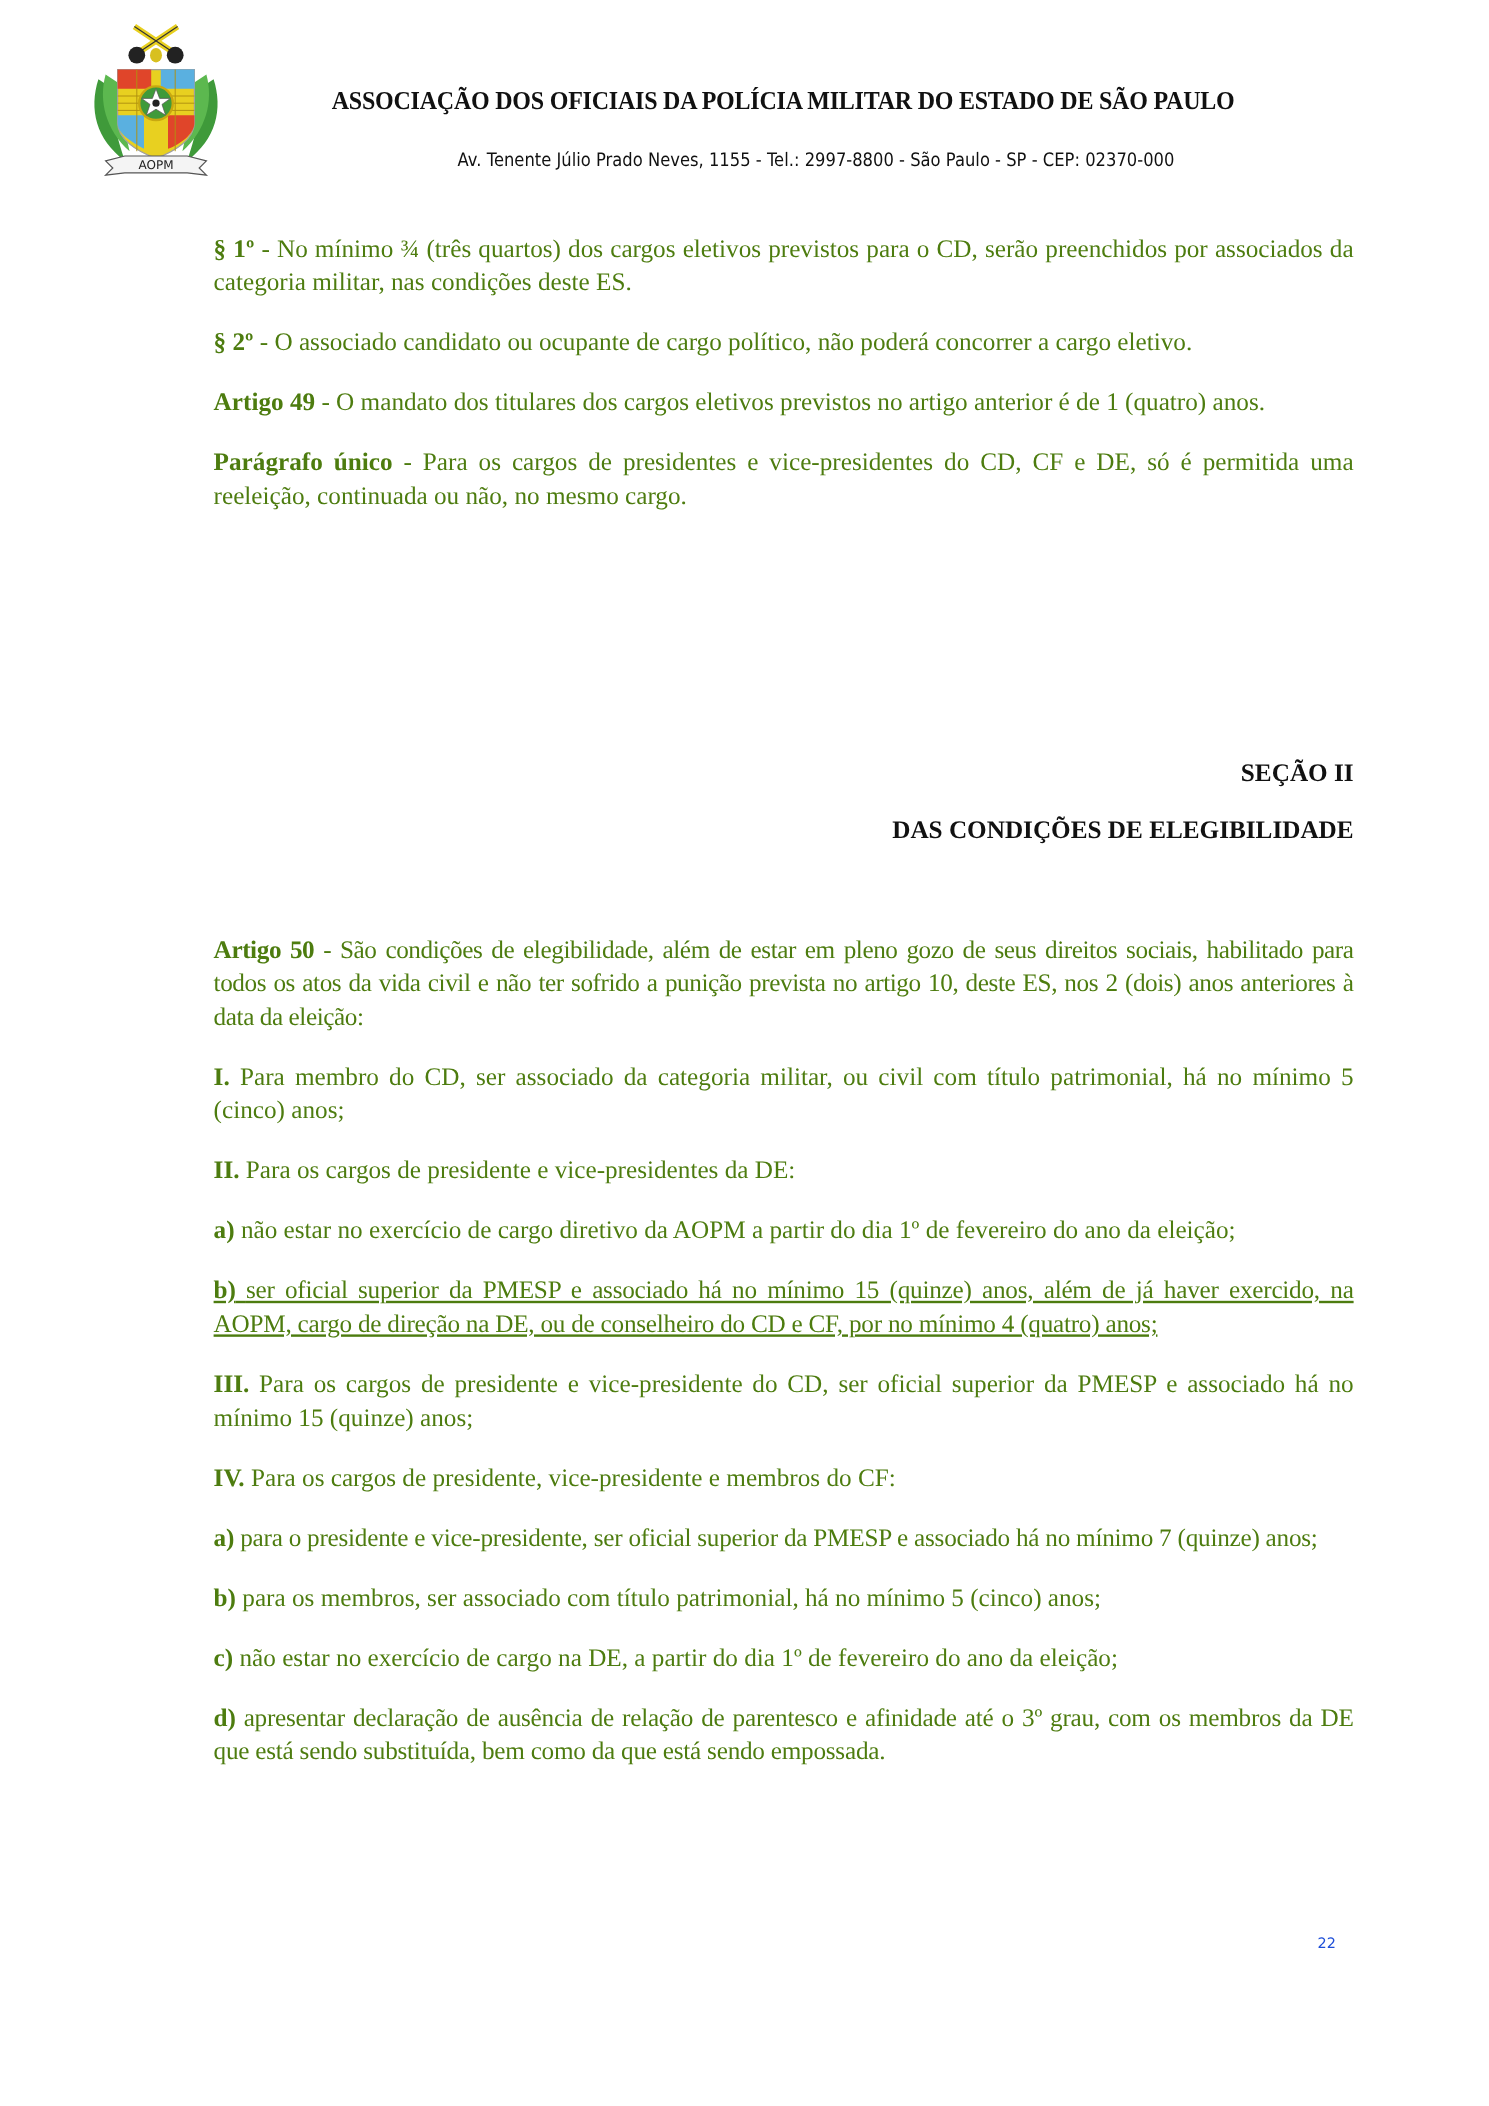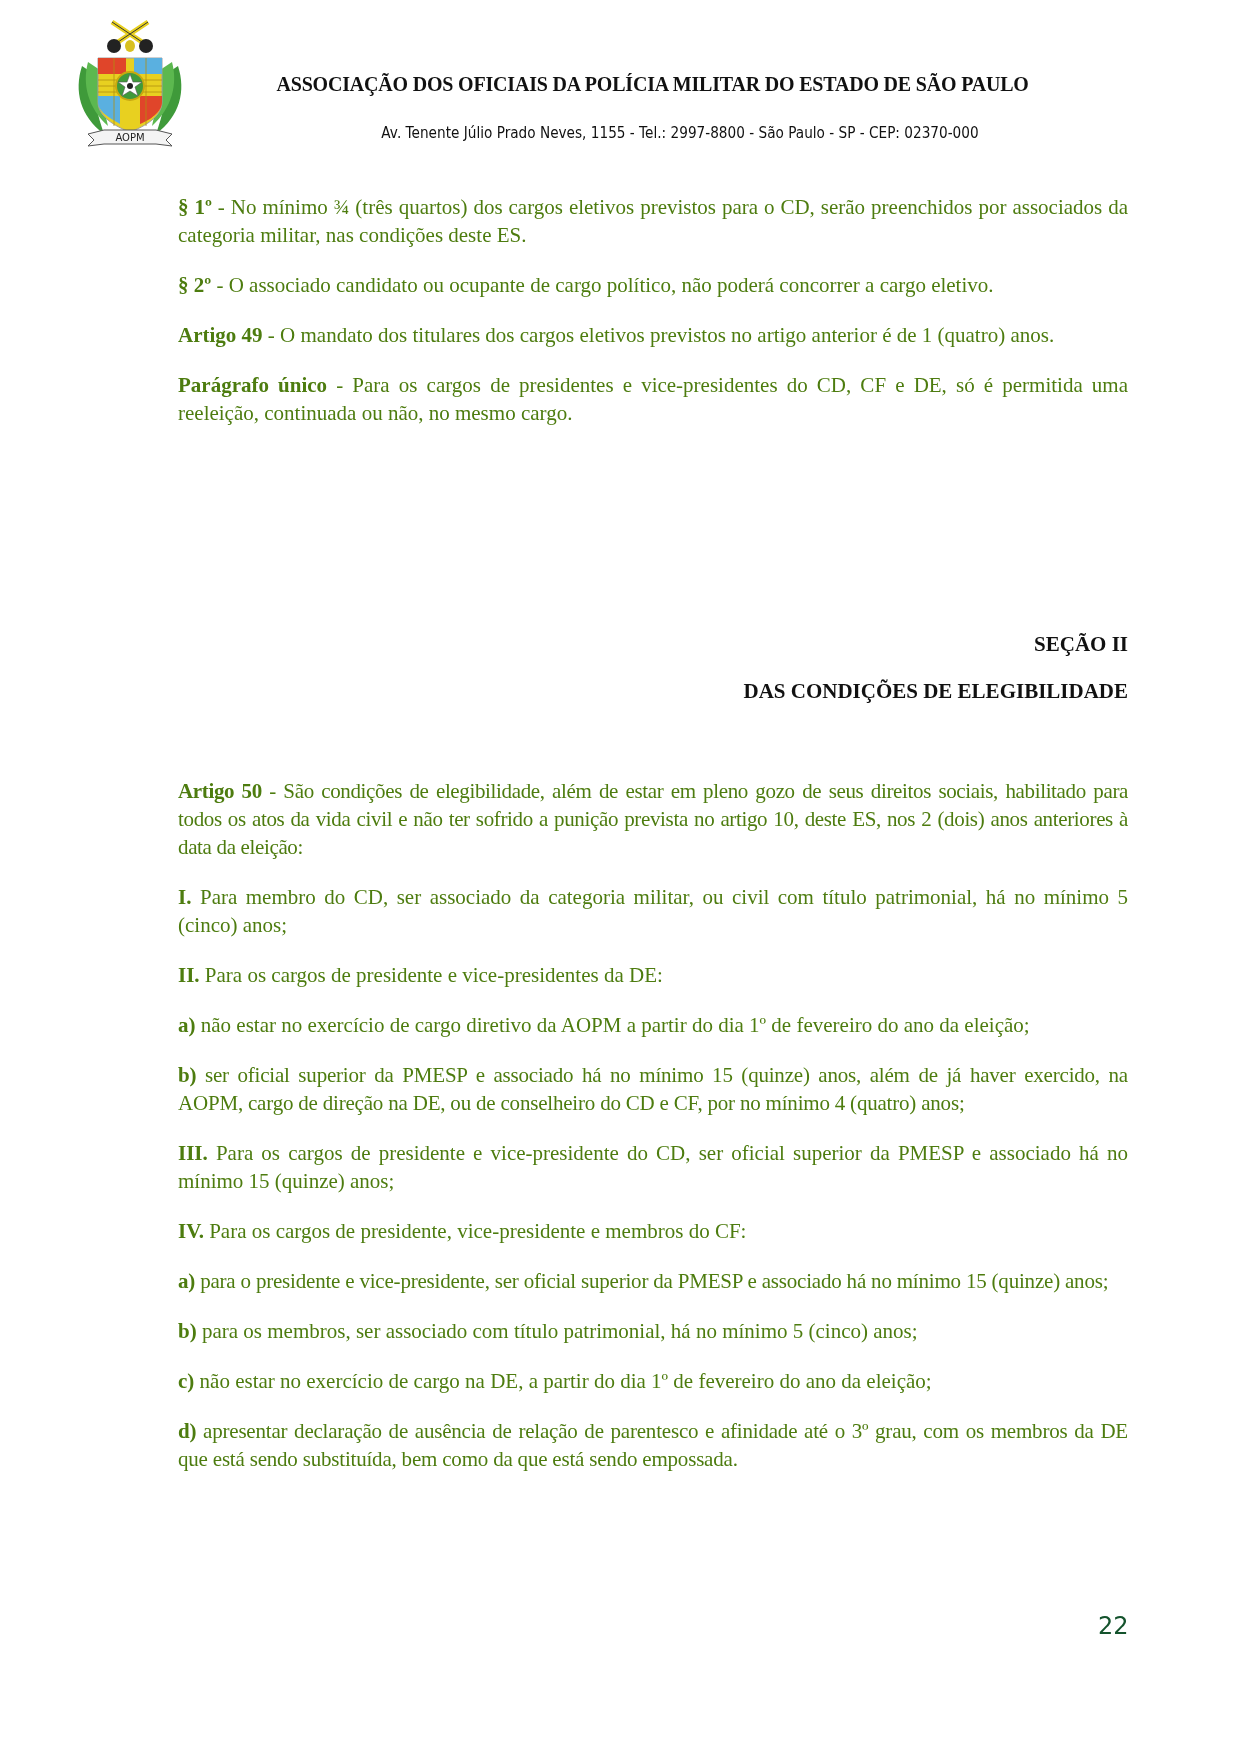--- a/index.html
+++ b/index.html
@@ -81,22 +81,22 @@
       font-family: "Liberation Serif", serif;
       font-weight: bold;
       font-size: 21px;
       color: #111;
     }
     .page-num {
       position: absolute;
       left: 1098px;
       top: 1612px;
       font-family: "DejaVu Sans", sans-serif;
-      font-size: 24px;
-      color: #14532d;
+      font-size: 12px;
+      color: #1d4ed8;
     }
   </style>
 </head>
 <body>
 
 <div class="page">
 
   <div class="logo">
     <svg width="112" height="142" viewBox="0 0 112 142">
 
@@ -161,31 +161,31 @@
     </p>
     <p class="p">
       <b>I.</b><span> </span><span>Para membro do CD, ser associado da categoria militar, ou civil com título patrimonial, há no mínimo 5 (cinco) anos;</span>
     </p>
     <p class="p">
       <b>II.</b><span> </span><span>Para os cargos de presidente e vice-presidentes da DE:</span>
     </p>
     <p class="p">
       <b>a)</b><span> </span><span>não estar no exercício de cargo diretivo da AOPM a partir do dia 1º de fevereiro do ano da eleição;</span>
     </p>
-    <p class="p" style="letter-spacing:-0.2px;">
+    <p class="p" style="letter-spacing:-0.2px;text-decoration:underline;">
       <b>b)</b><span> </span><span>ser oficial superior da PMESP e associado há no mínimo 15 (quinze) anos, além de já haver exercido, na AOPM, cargo de direção na DE, ou de conselheiro do CD e CF, por no mínimo 4 (quatro) anos;</span>
     </p>
     <p class="p">
       <b>III.</b><span> </span><span>Para os cargos de presidente e vice-presidente do CD, ser oficial superior da PMESP e associado há no mínimo 15 (quinze) anos;</span>
     </p>
     <p class="p">
       <b>IV.</b><span> </span><span>Para os cargos de presidente, vice-presidente e membros do CF:</span>
     </p>
     <p class="p" style="letter-spacing:-0.2px;">
-      <b>a)</b><span> </span><span>para o presidente e vice-presidente, ser oficial superior da PMESP e associado há no mínimo 15 (quinze) anos;</span>
+      <b>a)</b><span> </span><span>para o presidente e vice-presidente, ser oficial superior da PMESP e associado há no mínimo 7 (quinze) anos;</span>
     </p>
     <p class="p">
       <b>b)</b><span> </span><span>para os membros, ser associado com título patrimonial, há no mínimo 5 (cinco) anos;</span>
     </p>
     <p class="p">
       <b>c)</b><span> </span><span>não estar no exercício de cargo na DE, a partir do dia 1º de fevereiro do ano da eleição;</span>
     </p>
     <p class="p" style="letter-spacing:-0.2px;">
       <b>d)</b><span> </span><span>apresentar declaração de ausência de relação de parentesco e afinidade até o 3º grau, com os membros da DE que está sendo substituída, bem como da que está sendo empossada.</span>
     </p>

